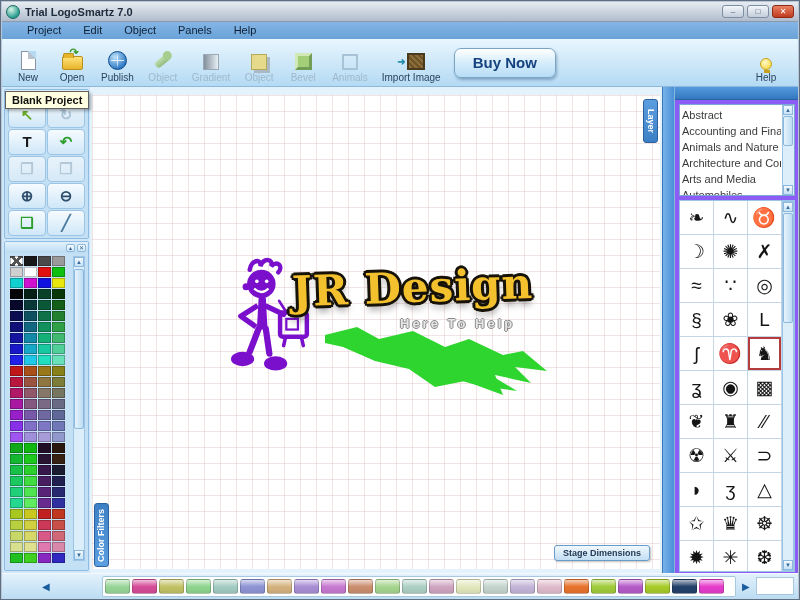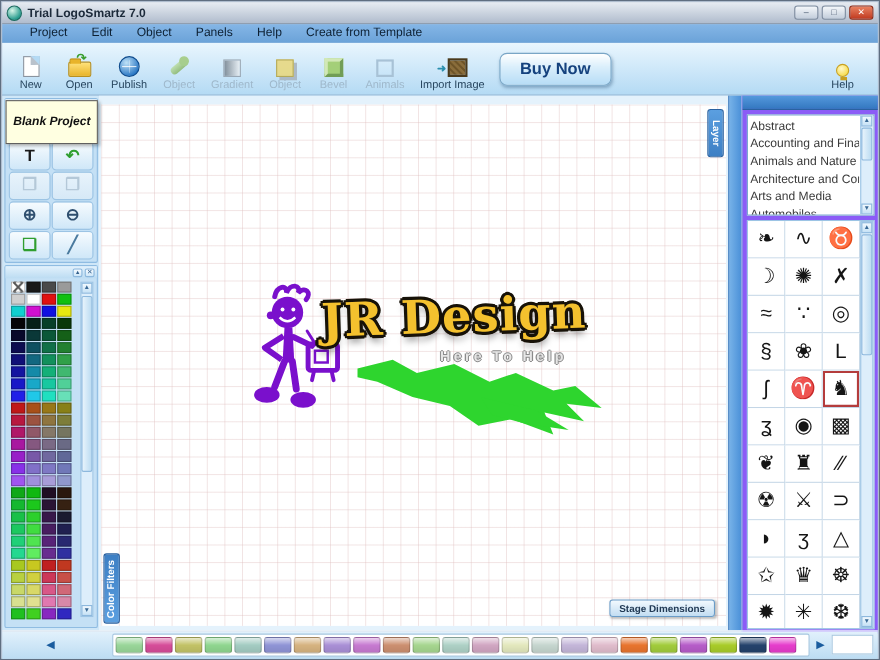--- a/index.html
+++ b/index.html
@@ -161,21 +161,21 @@
   .strip-arrow.right { left:740px; }
   .swatch-panel { position:absolute; left:100px; top:2px; width:634px; height:21px; background:#fff;
     border:1px solid #a8c8e0; border-radius:2px; display:flex; gap:2px; padding:2px; }
   .strip-swatch { width:25px; height:15px; border-radius:3px; border:1px solid rgba(0,0,0,.18);
     background-image:linear-gradient(rgba(255,255,255,.65), rgba(255,255,255,0) 50%, rgba(0,0,0,.07)); }
   .name-field { position:absolute; left:754px; top:3px; width:38px; height:18px; background:#fff;
     border:1px solid #a8c8e0; }
 
   
   .tooltip { position:absolute; left:4px; top:90px; z-index:50; background:#ffffe1; border:1px solid #606060;
-    font-size:11px; font-weight:bold; color:#111; padding:13px 6px; box-shadow:2px 2px 3px rgba(0,0,0,.3);font-style:italic; }
+    font-size:11px; font-weight:bold; color:#111; padding:2px 6px; box-shadow:2px 2px 3px rgba(0,0,0,.3); }
 </style>
 </head>
 <body>
 
 <div id="window">
 
   <div class="titlebar">
     <span class="app-icon"></span>
     <span class="title-text">Trial LogoSmartz 7.0</span>
     <span class="win-controls">
@@ -186,21 +186,20 @@
       </span>
   </div>
 
   <div class="menubar">
 
   <span class="menu-item">Project</span>
       <span class="menu-item">Edit</span>
       <span class="menu-item">Object</span>
       <span class="menu-item">Panels</span>
       <span class="menu-item">Help</span>
-      <span class="menu-item">Create from Template</span>
     </div>
 
   <div class="toolbar">
     <span class="tb-group">
       
     
         <span class="tbtn">
           <span class="tbicon" data-icon="new-page-icon"></span>
           <span class="tblabel">New</span>
         </span>

